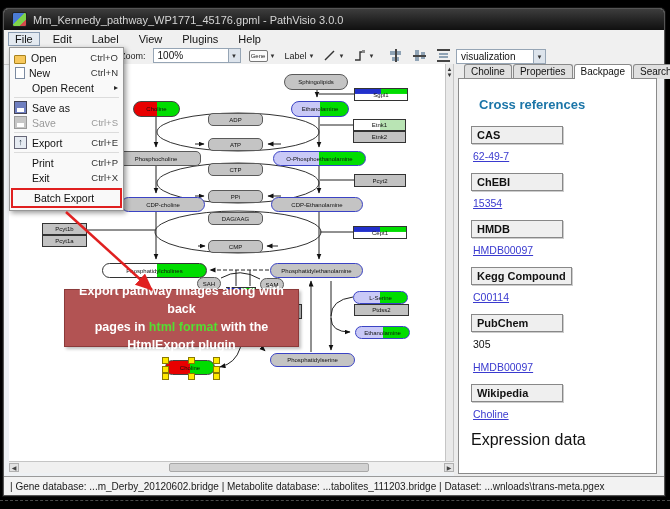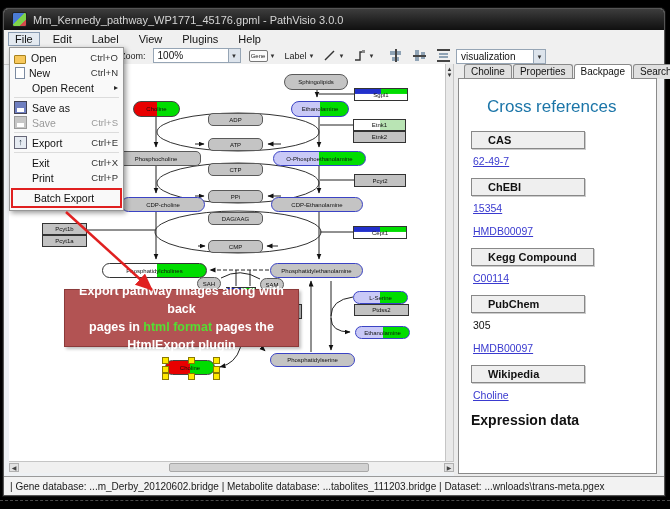--- a/index.html
+++ b/index.html
@@ -68,27 +68,27 @@
   .sbtn{position:absolute;top:1px;width:10px;height:9px;background:#e2e2e2;border:1px solid #b0b0b0;
         font-size:6px;line-height:9px;text-align:center;color:#444;box-sizing:border-box}
   #hthumb{position:absolute;left:160px;top:1px;width:200px;height:9px;background:#d2d2d2;border:1px solid #a8a8a8;border-radius:2px;box-sizing:border-box}
   
   #sidebar{position:absolute;left:450px;top:55px;width:206px;height:412px;background:#ececec}
   #tabs{position:absolute;left:10px;top:0;right:0;height:15px;display:flex;font-size:10px;color:#111}
   .tab{padding:1px 6px;border:1px solid #8a8a8a;border-bottom:none;background:#e0e0e0;border-radius:3px 3px 0 0;margin-right:1px;white-space:nowrap}
   .tab.active{background:#fff;position:relative;z-index:2}
   #panel{position:absolute;left:4px;top:14px;right:3px;bottom:2px;background:#fff;border:1px solid #8a8a8a;
          overflow:hidden;padding:10px 0 0 12px;box-sizing:border-box}
-  #crossref-heading{color:#1b75a8;font-weight:normal;font-size:17px;margin:8px 16px 14px}
+  #crossref-heading{color:#1b75a8;font-weight:bold;font-size:13px;margin:8px 8px 14px}
   .xsec{margin-bottom:11px}
-  .xhead{min-width:80px;width:fit-content;border:1px solid #888;background:#efefef;padding:2px 16px;
+  .xhead{min-width:80px;width:fit-content;border:1px solid #888;background:#efefef;padding:2px 5px;
          font-weight:bold;font-size:11px;color:#111;box-shadow:1px 1px 0 #ccc}
   .xlink{margin:6px 0 0 2px;color:#3a3acf;font-weight:normal;font-size:10.5px;text-decoration:underline}
   .xval{margin:6px 0 0 2px;color:#111;font-size:10.5px}
-  #expression-heading{font-weight:bold;font-size:14px;color:#111;margin-top:8px}
+  #expression-heading{font-weight:normal;font-size:16px;color:#111;margin-top:8px}
   
   #statusbar{position:absolute;left:0;right:0;top:467px;height:18px;background:#f2f2f2;border-top:1px solid #9a9a9a;
              font-size:10px;color:#1a1a1a;display:flex;align-items:center;padding-left:6px;border-radius:0}
   
   #file-menu{position:absolute;left:5px;top:38px;width:111px;background:#f9f9f9;border:1px solid #979797;
              box-shadow:2px 2px 5px rgba(0,0,0,.4);z-index:50;padding:2px 1px;font-size:10.5px;color:#111}
   .mrow{display:flex;align-items:center;height:15px;padding:0 4px 0 3px}
   .mrow.dis{color:#9a9a9a}
   .mrow.boxed{border:2px solid #e02020;height:16px;margin:3px 0 0}
   .mi{width:13px;height:13px;margin-right:5px;flex:none;box-sizing:border-box;position:relative}
@@ -354,20 +354,21 @@
       <div>
           <div class="xsec">
             <div class="xhead">CAS</div>
             <div class="xlink">62-49-7</div>
           </div>
           <div class="xsec">
             <div class="xhead">ChEBI</div>
             <div class="xlink">15354</div>
           </div>
           <div class="xsec">
+            <div class="xhead">HMDB</div>
             <div class="xlink">HMDB00097</div>
           </div>
           <div class="xsec">
             <div class="xhead">Kegg Compound</div>
             <div class="xlink">C00114</div>
           </div>
           <div class="xsec">
             <div class="xhead">PubChem</div>
             <div class="xval">305</div>
           </div>
@@ -417,39 +418,39 @@
       </div>
       <div class="msep"></div>
       <div class="mrow">
         <span class="mi mi-export"></span>
         <span class="mlabel">Export</span>
         <span class="mshort">Ctrl+E</span>
       </div>
       <div class="msep"></div>
       <div class="mrow">
         <span class="mi"></span>
+        <span class="mlabel">Print</span>
+        <span class="mshort">Ctrl+P</span>
+      </div>
+      <div class="mrow">
+        <span class="mi"></span>
         <span class="mlabel">Exit</span>
         <span class="mshort">Ctrl+X</span>
-      </div>
-      <div class="mrow">
-        <span class="mi"></span>
-        <span class="mlabel">Print</span>
-        <span class="mshort">Ctrl+P</span>
       </div>
       <div class="mrow boxed">
         <span class="mi"></span>
         <span class="mlabel">Batch Export</span>
         <span class="mshort"></span>
       </div>
     </div>
 </div>
 
 <div id="annotation">
   <div>Export pathway images along with back</div>
-  <div><span>pages in </span><span class="green">html format</span><span> pages the</span></div>
+  <div><span>pages in </span><span class="green">html format</span><span> with the</span></div>
   <div>HtmlExport plugin</div>
 </div>
 
 <svg id="red-arrow" width="670" height="509">
   <defs>
     <marker id="rarr" markerWidth="10" markerHeight="10" refX="6.5" refY="3" orient="auto">
       <path d="M0,0 L7,3 L0,6 z" fill="#e02020"></path>
     </marker>
   </defs>
   <line x1="66" y1="212" x2="152" y2="290" stroke="#e02020" stroke-width="2.5" marker-end="url(#rarr)"></line>

